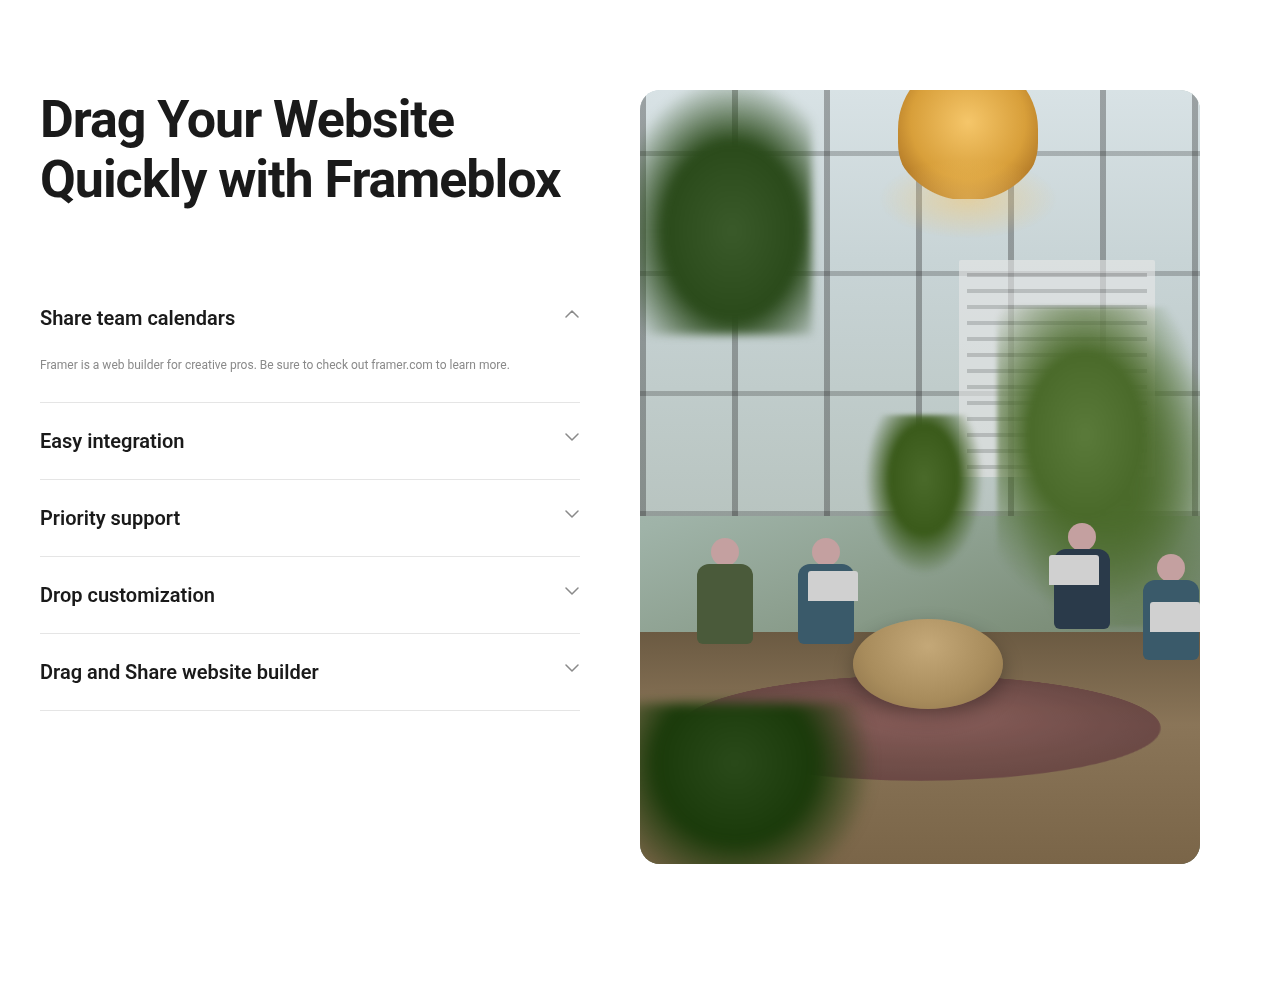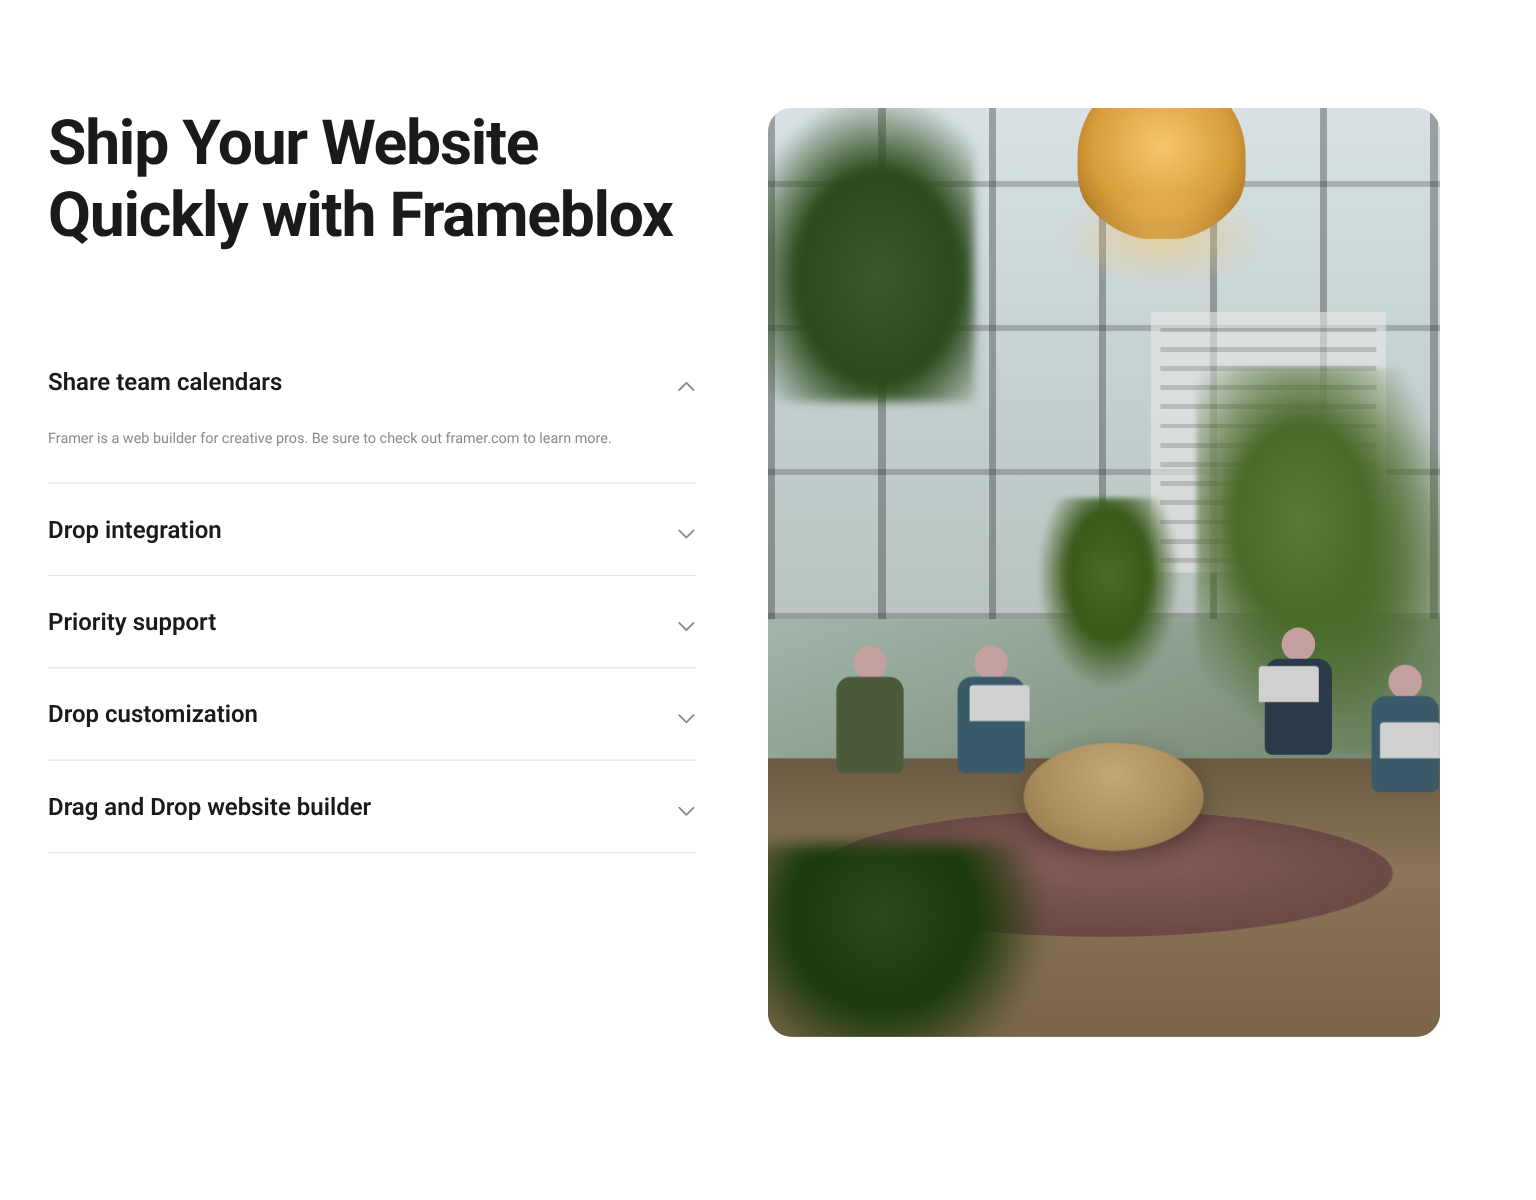--- a/index.html
+++ b/index.html
@@ -34,21 +34,21 @@
       margin-bottom: 70px;
     }
     .accordion {
       width: 100%;
     }
     .accordion-item {
       border-bottom: 1px solid #e5e5e5;
     }
     .accordion-header {
       display: flex;
-      align-items: flex-end;
+      align-items: flex-start;
       justify-content: space-between;
       padding: 26px 0;
       cursor: pointer;
     }
     .accordion-title {
       font-size: 20px;
       font-weight: 600;
       color: #1a1a1a;
     }
     .accordion-body {
@@ -242,39 +242,39 @@
     }
     .laptop.l1 { left: 30%; }
     .laptop.l2 { right: 18%; bottom: 36%; }
     .laptop.l3 { right: 0%; bottom: 30%; }
   </style>
 </head>
 <body>
 
 <div class="container">
   <div class="left-column">
-    <h1 class="heading">Ship Your Website Quickly with Frameblox</h1>
+    <h1 class="heading">Drag Your Website Quickly with Frameblox</h1>
 
     <div class="accordion">
 
       <div class="accordion-item">
         <div class="accordion-header">
           <span class="accordion-title">Share team calendars</span>
           <span class="chevron">
             <svg viewBox="0 0 14 8" fill="none">
                 <path d="M1 7L7 1L13 7" stroke="currentColor" stroke-width="1.5" stroke-linecap="round" stroke-linejoin="round"></path>
               </svg>
           </span>
         </div>
         <div class="accordion-body">Framer is a web builder for creative pros. Be sure to check out framer.com to learn more.</div>
       </div>
 
       <div class="accordion-item">
         <div class="accordion-header">
-          <span class="accordion-title">Drop integration</span>
+          <span class="accordion-title">Easy integration</span>
           <span class="chevron">
             <svg viewBox="0 0 14 8" fill="none">
                 <path d="M1 1L7 7L13 1" stroke="currentColor" stroke-width="1.5" stroke-linecap="round" stroke-linejoin="round"></path>
               </svg>
           </span>
         </div>
       </div>
 
       <div class="accordion-item">
         <div class="accordion-header">
@@ -293,21 +293,21 @@
           <span class="chevron">
             <svg viewBox="0 0 14 8" fill="none">
                 <path d="M1 1L7 7L13 1" stroke="currentColor" stroke-width="1.5" stroke-linecap="round" stroke-linejoin="round"></path>
               </svg>
           </span>
         </div>
       </div>
 
       <div class="accordion-item">
         <div class="accordion-header">
-          <span class="accordion-title">Drag and Drop website builder</span>
+          <span class="accordion-title">Drag and Share website builder</span>
           <span class="chevron">
             <svg viewBox="0 0 14 8" fill="none">
                 <path d="M1 1L7 7L13 1" stroke="currentColor" stroke-width="1.5" stroke-linecap="round" stroke-linejoin="round"></path>
               </svg>
           </span>
         </div>
       </div>
 
     </div>
   </div>

